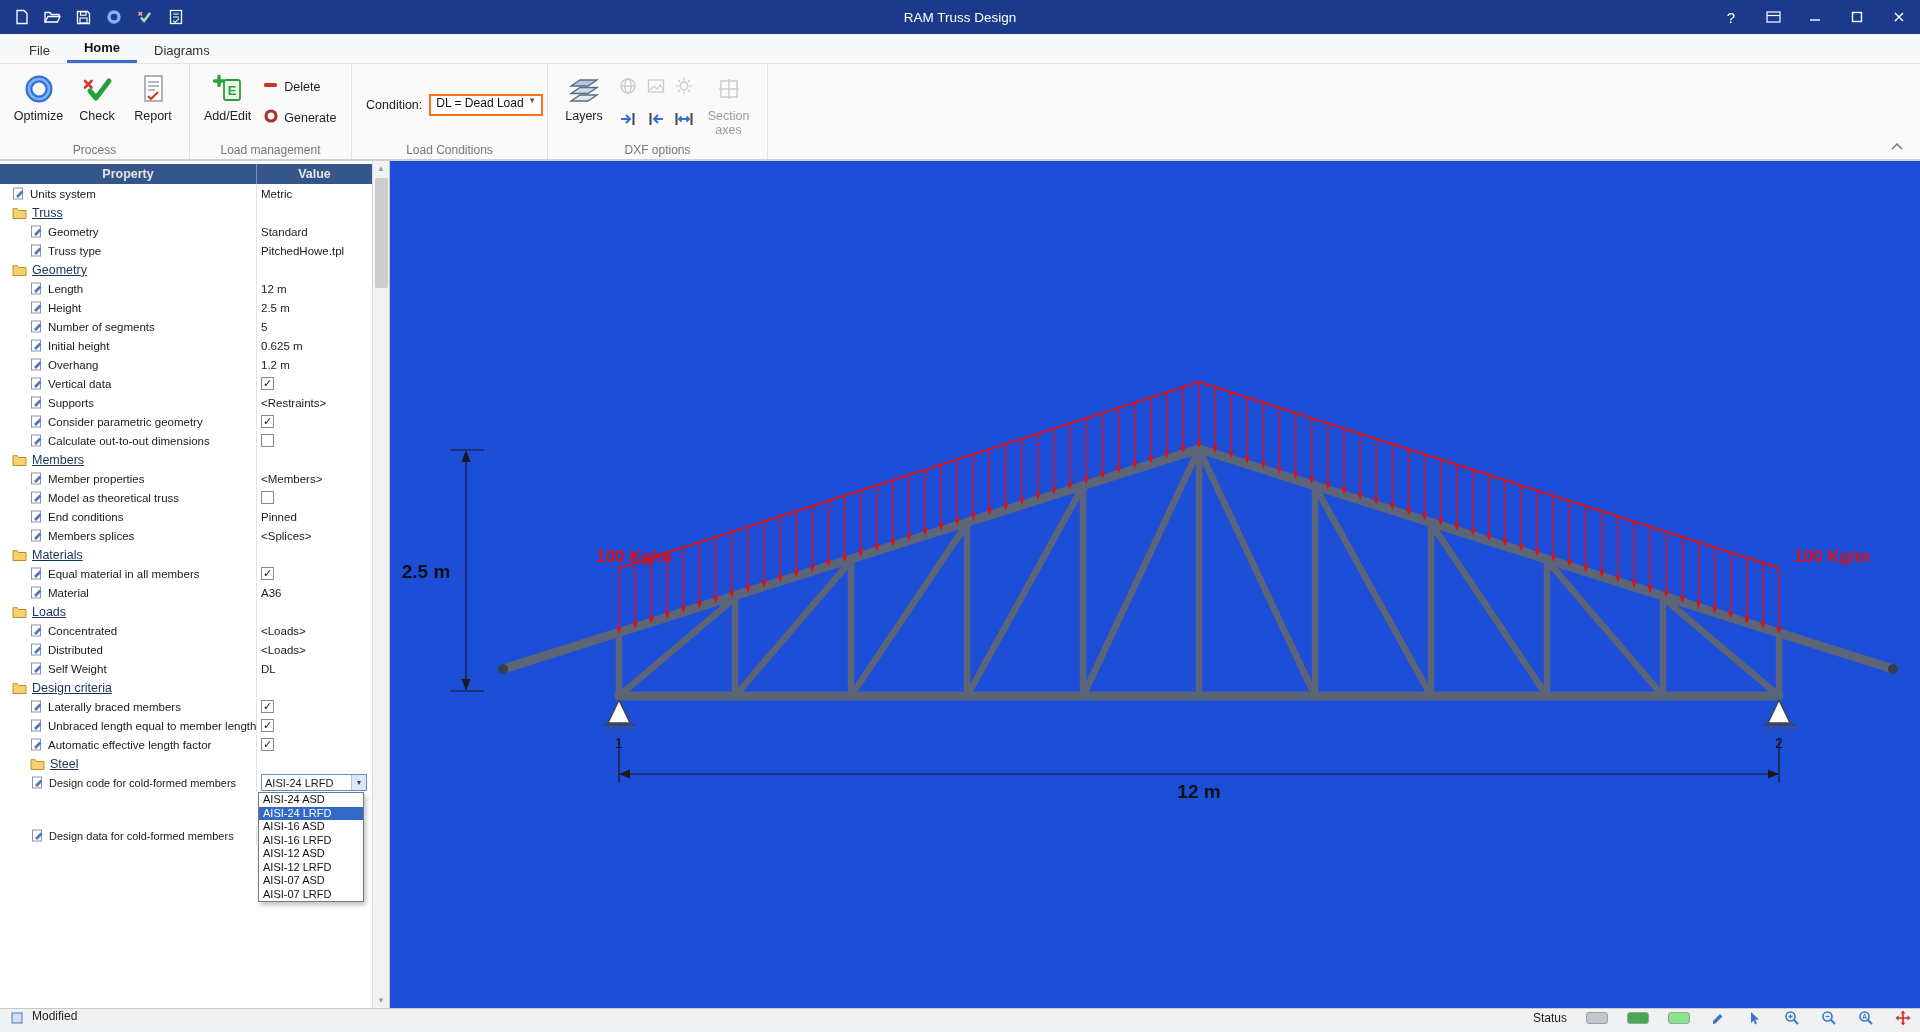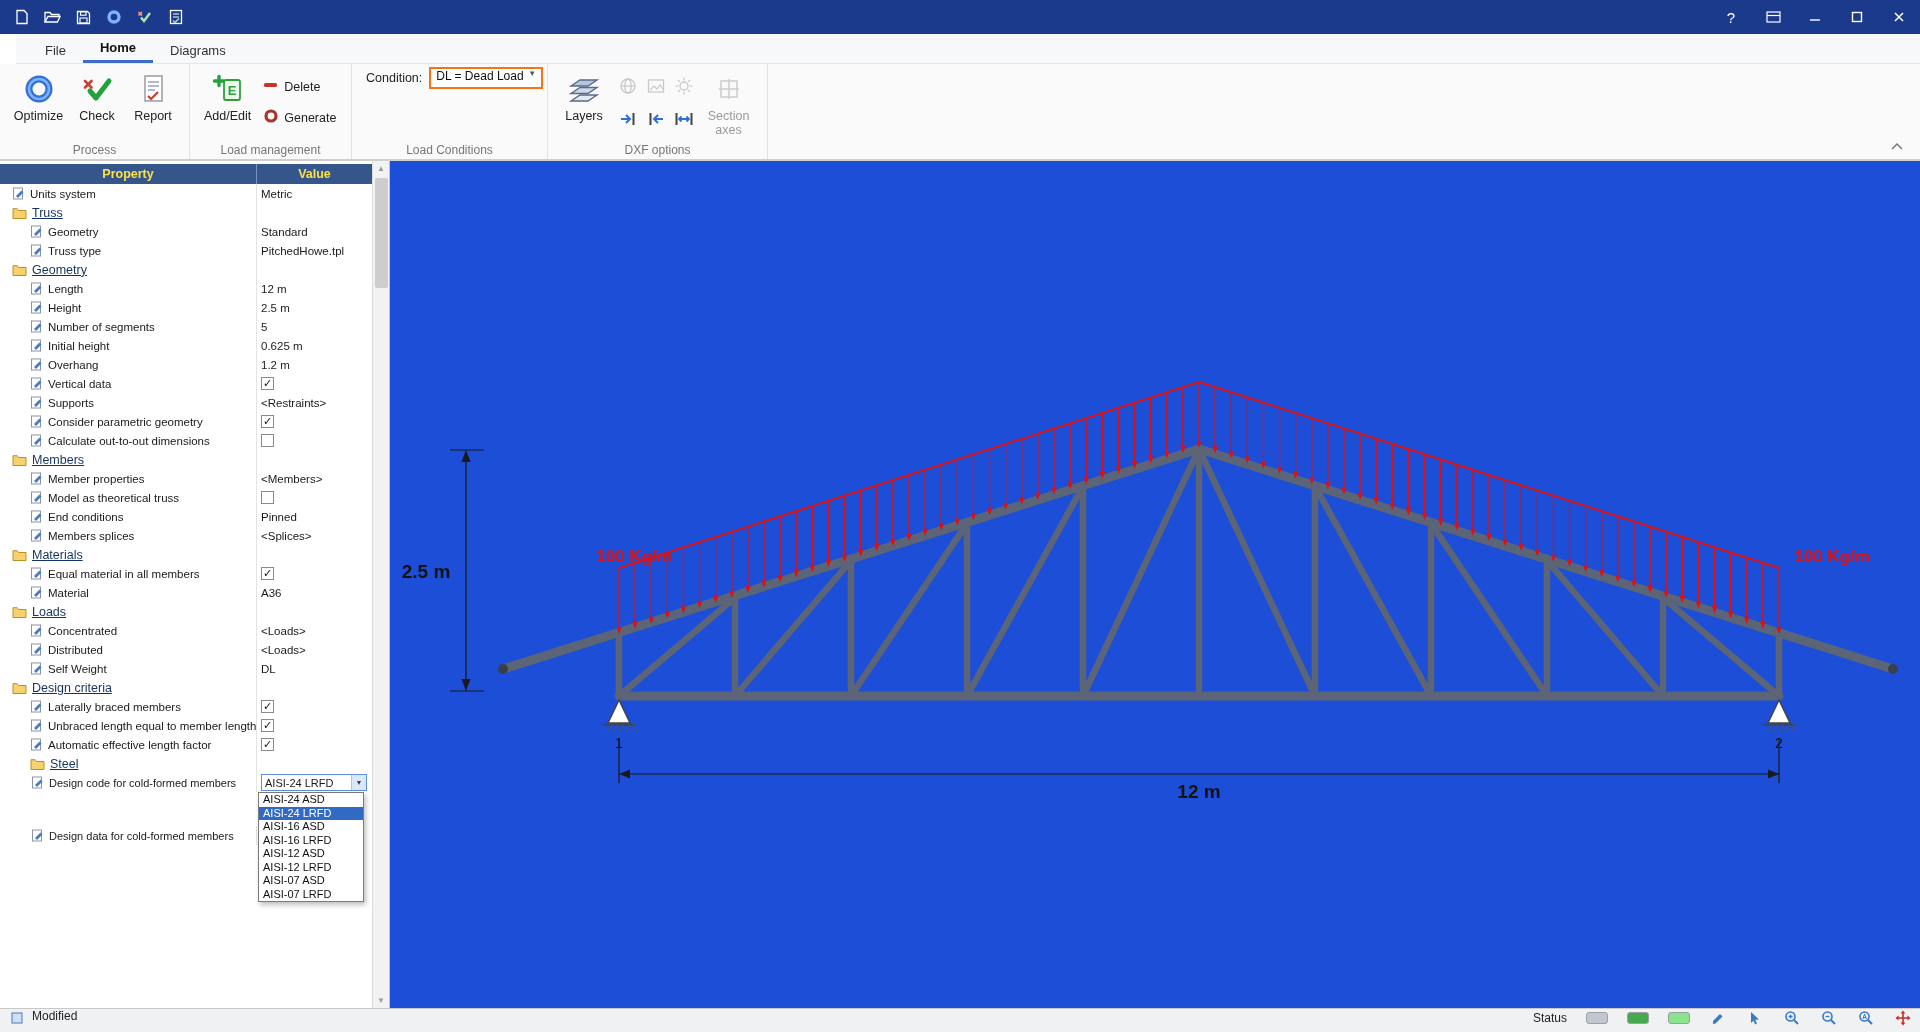--- a/index.html
+++ b/index.html
@@ -7,50 +7,50 @@
     font-family:"Liberation Sans",sans-serif;-webkit-font-smoothing:antialiased}
   
   .titlebar{position:absolute;top:0;left:0;right:0;height:34px;background:var(--titlebar,#1b3a8c);
     display:flex;align-items:center;color:#fff;z-index:50}
   .qat{display:flex;gap:9px;padding-left:10px;align-items:center;z-index:2}
   .qbtn{width:22px;height:22px;display:flex;align-items:center;justify-content:center}
   .win-title{position:absolute;left:0;right:0;text-align:center;font-size:13.5px;pointer-events:none}
   .wincontrols{margin-left:auto;display:flex;align-items:center;height:100%;z-index:2}
   .wc{width:42px;height:100%;display:flex;align-items:center;justify-content:center;font-size:15px;color:#fff}
   
-  .menubar{position:absolute;top:34px;left:16px;right:0;height:30px;background:#f7f8f9;
+  .menubar{position:absolute;top:34px;left:0;right:0;height:30px;background:#f7f8f9;
     display:flex;align-items:flex-end;padding-left:12px;border-bottom:1px solid #e6e6e6}
   .tab{padding:5px 17px;font-size:13px;color:#333}
   .tab.active{color:#111;font-weight:bold;border-bottom:3px solid #3c6cc8}
   
   .ribbon{position:absolute;top:64px;left:0;right:0;height:96px;background:#fafafa;
     border-bottom:1px solid #cfcfcf;display:flex}
   .rgroup{height:100%;border-right:1px solid #e2e2e2;position:relative;padding:3px 8px 18px}
   .gcontent{display:flex;align-items:flex-start}
   .glabel{position:absolute;bottom:2px;left:0;right:0;text-align:center;font-size:12px;color:#777}
   .bigbtn{display:flex;flex-direction:column;align-items:center;gap:2px;padding:4px 6px;min-width:56px;border-radius:3px}
   .bicon{height:36px;display:flex;align-items:center;justify-content:center}
   .blab{font-size:12.5px;color:#222;text-align:center;line-height:1.15}
   .smallcol{display:flex;flex-direction:column;gap:12px;padding:10px 2px 0 6px}
   .smallbtn{display:flex;align-items:center;gap:5px;font-size:12.5px;color:#222}
-  .lcrow{display:flex;align-items:center;gap:7px;margin-left:6px}
+  .lcrow{display:flex;align-items:center;gap:7px;margin-top:27px;margin-left:6px}
   .clabel{font-size:12.5px;color:#222}
   .rcombo{width:114px;height:22px;border:2px solid #f97316;background:#fff;display:flex;align-items:flex-start}
   .rct{flex:1;font-size:12px;padding-left:5px;color:#111;white-space:nowrap}
   .rca{width:17px;font-size:8px;color:#555;text-align:center}
   .dxfmini{display:flex;flex-direction:column;gap:9px;padding:9px 4px 0 6px}
   .dmrow{display:flex;gap:8px}
   .disabled{opacity:.45}
   .chevron{position:absolute;right:16px;bottom:4px;z-index:3}
   
   .main{position:absolute;top:160px;left:0;right:0;bottom:24px;border-top:1px solid #cfcfcf;display:flex}
   .propgrid{width:389px;position:relative;background:#fff}
   .pg-content{position:absolute;top:0;left:0;width:372px;bottom:0;padding-top:3px;overflow:hidden}
   .pg-header{display:flex;height:20px}
-  .ph{background:var(--grid_header,#35568b);color:#fde047;font-size:12.5px;font-weight:bold;
+  .ph{background:var(--grid_header,#35568b);color:#e5e5e5;font-size:12.5px;font-weight:bold;
     display:flex;align-items:center;justify-content:center}
   .ph.p{width:257px;border-right:1px solid #7b94bd}
   .ph.v{flex:1}
   .pg-row{display:flex;min-height:19px}
   .pg-row .cl{width:257px;display:flex;align-items:center;gap:5px;border-right:1px solid #e4e4e4;
     overflow:hidden;white-space:nowrap}
   .pg-row .cr{flex:1;display:flex;align-items:center;padding-left:4px;font-size:11.5px;color:#1a1a1a;overflow:hidden}
   .ric{display:flex;align-items:center;flex:0 0 auto}
   .rlb{font-size:11.5px;color:#1a1a1a}
   .cat .rlb{font-weight:normal;color:#14335f;text-decoration:underline;font-size:12.5px}
@@ -119,20 +119,21 @@
       </span>
     <span class="qbtn">
         <svg width="14" height="16">
           <rect x="1.5" y="1.5" width="11" height="13" fill="none" stroke="#fff" stroke-width="1.3"></rect>
           <line x1="4" y1="5" x2="10" y2="5" stroke="#fff" stroke-width="1"></line>
           <line x1="4" y1="8" x2="10" y2="8" stroke="#fff" stroke-width="1"></line>
           <path d="M4 11.5 l2 2 l4 -4" stroke="#a9e6ae" stroke-width="1.4" fill="none"></path>
         </svg>
       </span>
   </div>
+  <span class="win-title">RAM Truss Design</span>
   <div class="wincontrols">
     <span class="wc">?</span>
     <span class="wc">
         <svg width="15" height="12">
           <rect x="1" y="1" width="13" height="10" fill="none" stroke="#fff" stroke-width="1.2"></rect>
           <line x1="1" y1="4.5" x2="14" y2="4.5" stroke="#fff" stroke-width="1.2"></line>
         </svg>
       </span>
     <span class="wc">
         <svg width="12" height="12">

